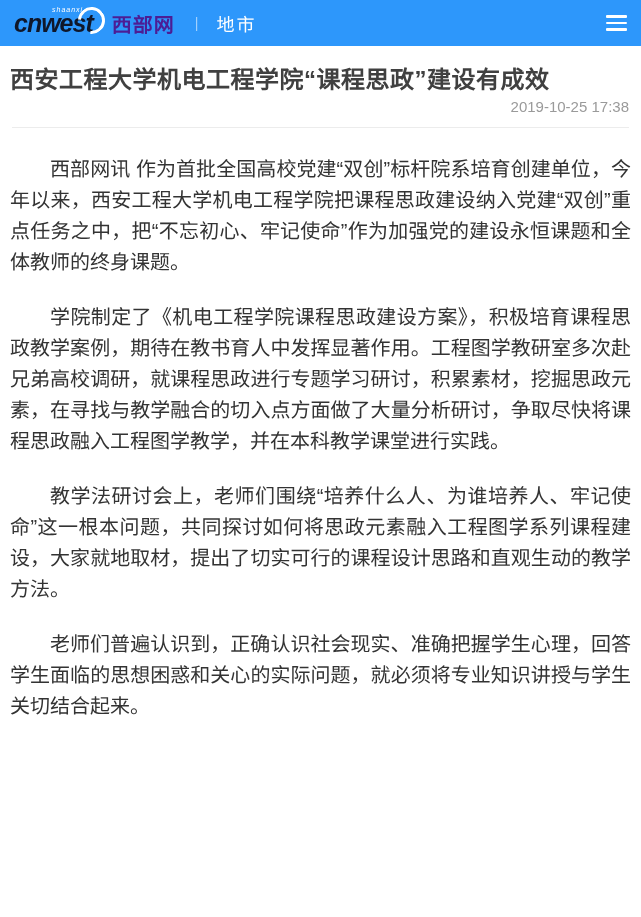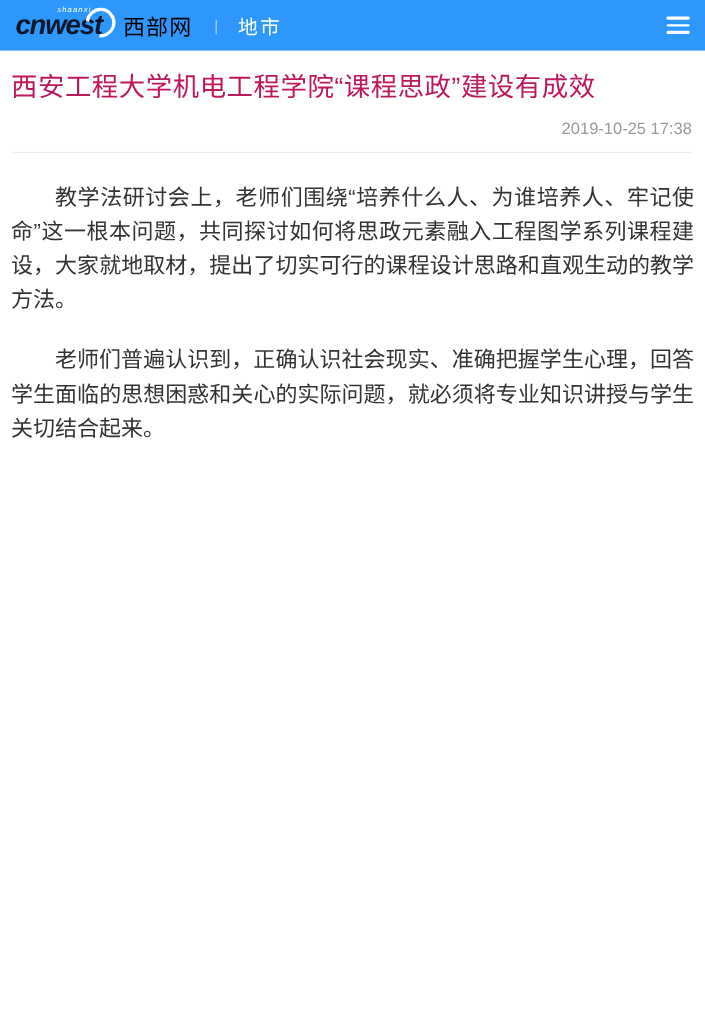--- a/index.html
+++ b/index.html
@@ -53,22 +53,22 @@
     top: -4px;
     width: 27px;
     height: 27px;
     border: 3px solid #ffffff;
     border-radius: 50%;
     border-left-color: transparent;
     transform: rotate(-40deg);
     pointer-events: none;
   }
   .brand-cn {
-    color: #000000;
-    font-weight: 400;
+    color: #4c1d95;
+    font-weight: 700;
     font-size: 20px;
     margin-left: 9px;
     letter-spacing: 1px;
   }
   .header-vdivider {
     color: rgba(255,255,255,0.55);
     font-size: 14px;
     margin: 0 18px 0 20px;
     font-weight: 300;
   }
@@ -92,27 +92,27 @@
     width: 21px;
     height: 2.5px;
     background: #ffffff;
     border-radius: 1px;
   }
 
   
   .page-title {
     margin: 17px 10px 0 10px;
     font-size: 24px;
-    font-weight: 400;
-    color: #be185d;
+    font-weight: 700;
+    color: #404040;
     line-height: 1.4;
     letter-spacing: 0.5px;
   }
   .publish-date {
-    margin: 12px 12px 0 12px;
+    margin: 1px 12px 0 12px;
     text-align: right;
     font-size: 15px;
     color: #9a9a9a;
   }
   .title-divider {
     border: none;
     border-top: 1px solid #ececec;
     margin: 12px 12px 0 12px;
   }
 
@@ -148,16 +148,18 @@
     <span></span>
     <span></span>
   </div>
 </header>
 
 <main>
   <h1 class="page-title">西安工程大学机电工程学院“课程思政”建设有成效</h1>
   <div class="publish-date">2019-10-25 17:38</div>
   <hr class="title-divider">
   <article class="article-body">
+    <p>西部网讯 作为首批全国高校党建“双创”标杆院系培育创建单位，今年以来，西安工程大学机电工程学院把课程思政建设纳入党建“双创”重点任务之中，把“不忘初心、牢记使命”作为加强党的建设永恒课题和全体教师的终身课题。</p>
+    <p>学院制定了《机电工程学院课程思政建设方案》，积极培育课程思政教学案例，期待在教书育人中发挥显著作用。工程图学教研室多次赴兄弟高校调研，就课程思政进行专题学习研讨，积累素材，挖掘思政元素，在寻找与教学融合的切入点方面做了大量分析研讨，争取尽快将课程思政融入工程图学教学，并在本科教学课堂进行实践。</p>
     <p>教学法研讨会上，老师们围绕“培养什么人、为谁培养人、牢记使命”这一根本问题，共同探讨如何将思政元素融入工程图学系列课程建设，大家就地取材，提出了切实可行的课程设计思路和直观生动的教学方法。</p>
     <p>老师们普遍认识到，正确认识社会现实、准确把握学生心理，回答学生面临的思想困惑和关心的实际问题，就必须将专业知识讲授与学生关切结合起来。</p>
   </article>
 </main>
 
 </body></html>

